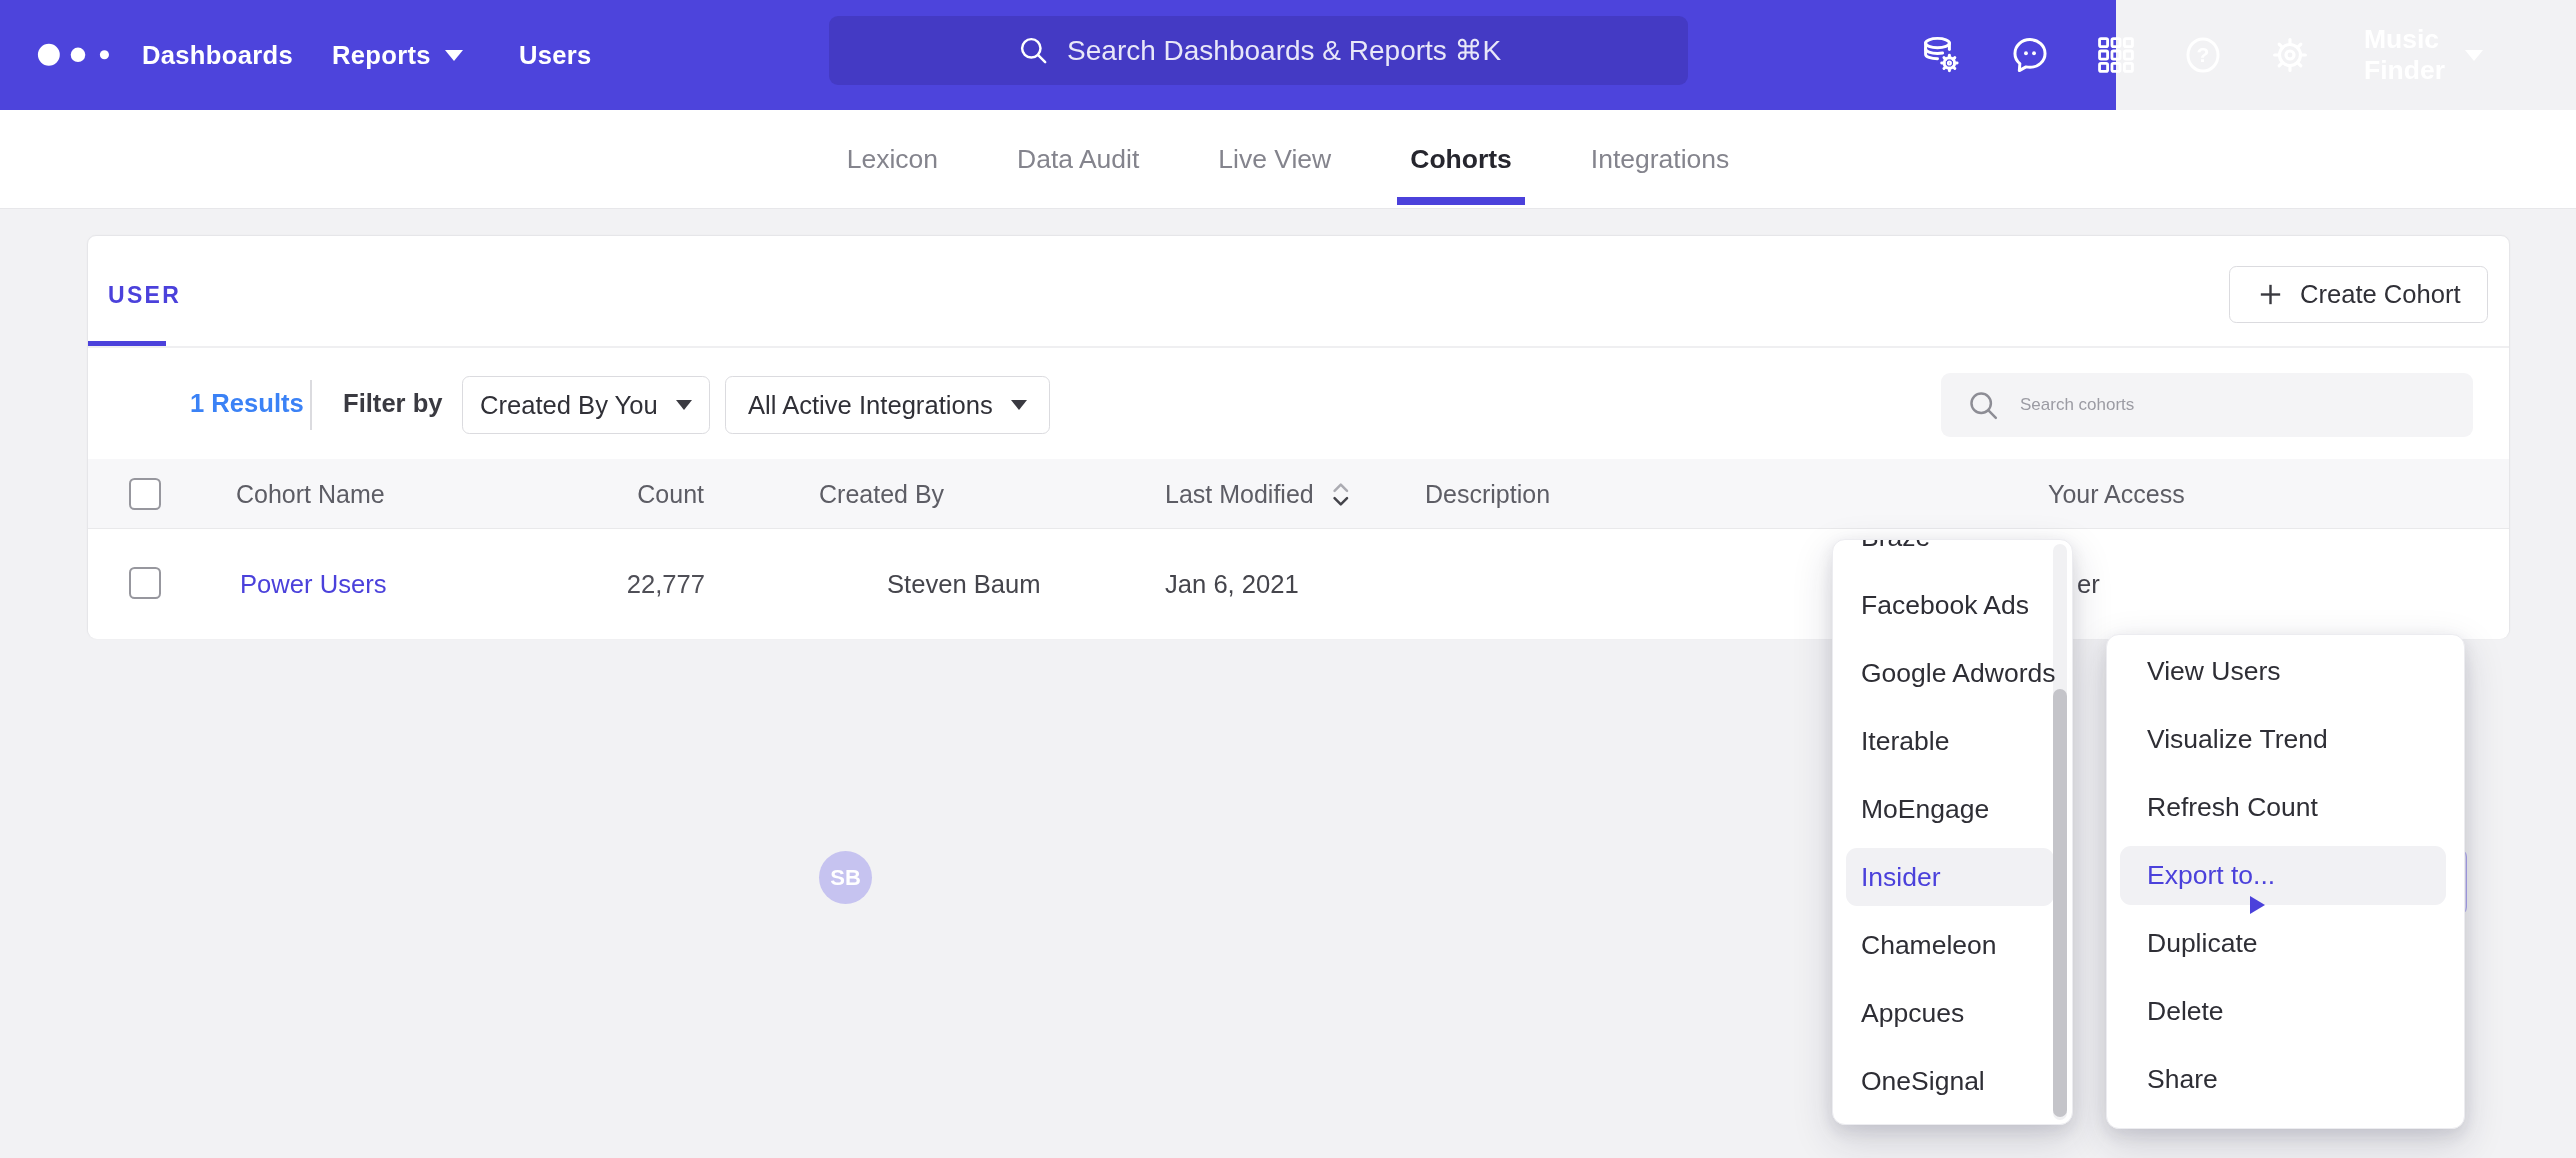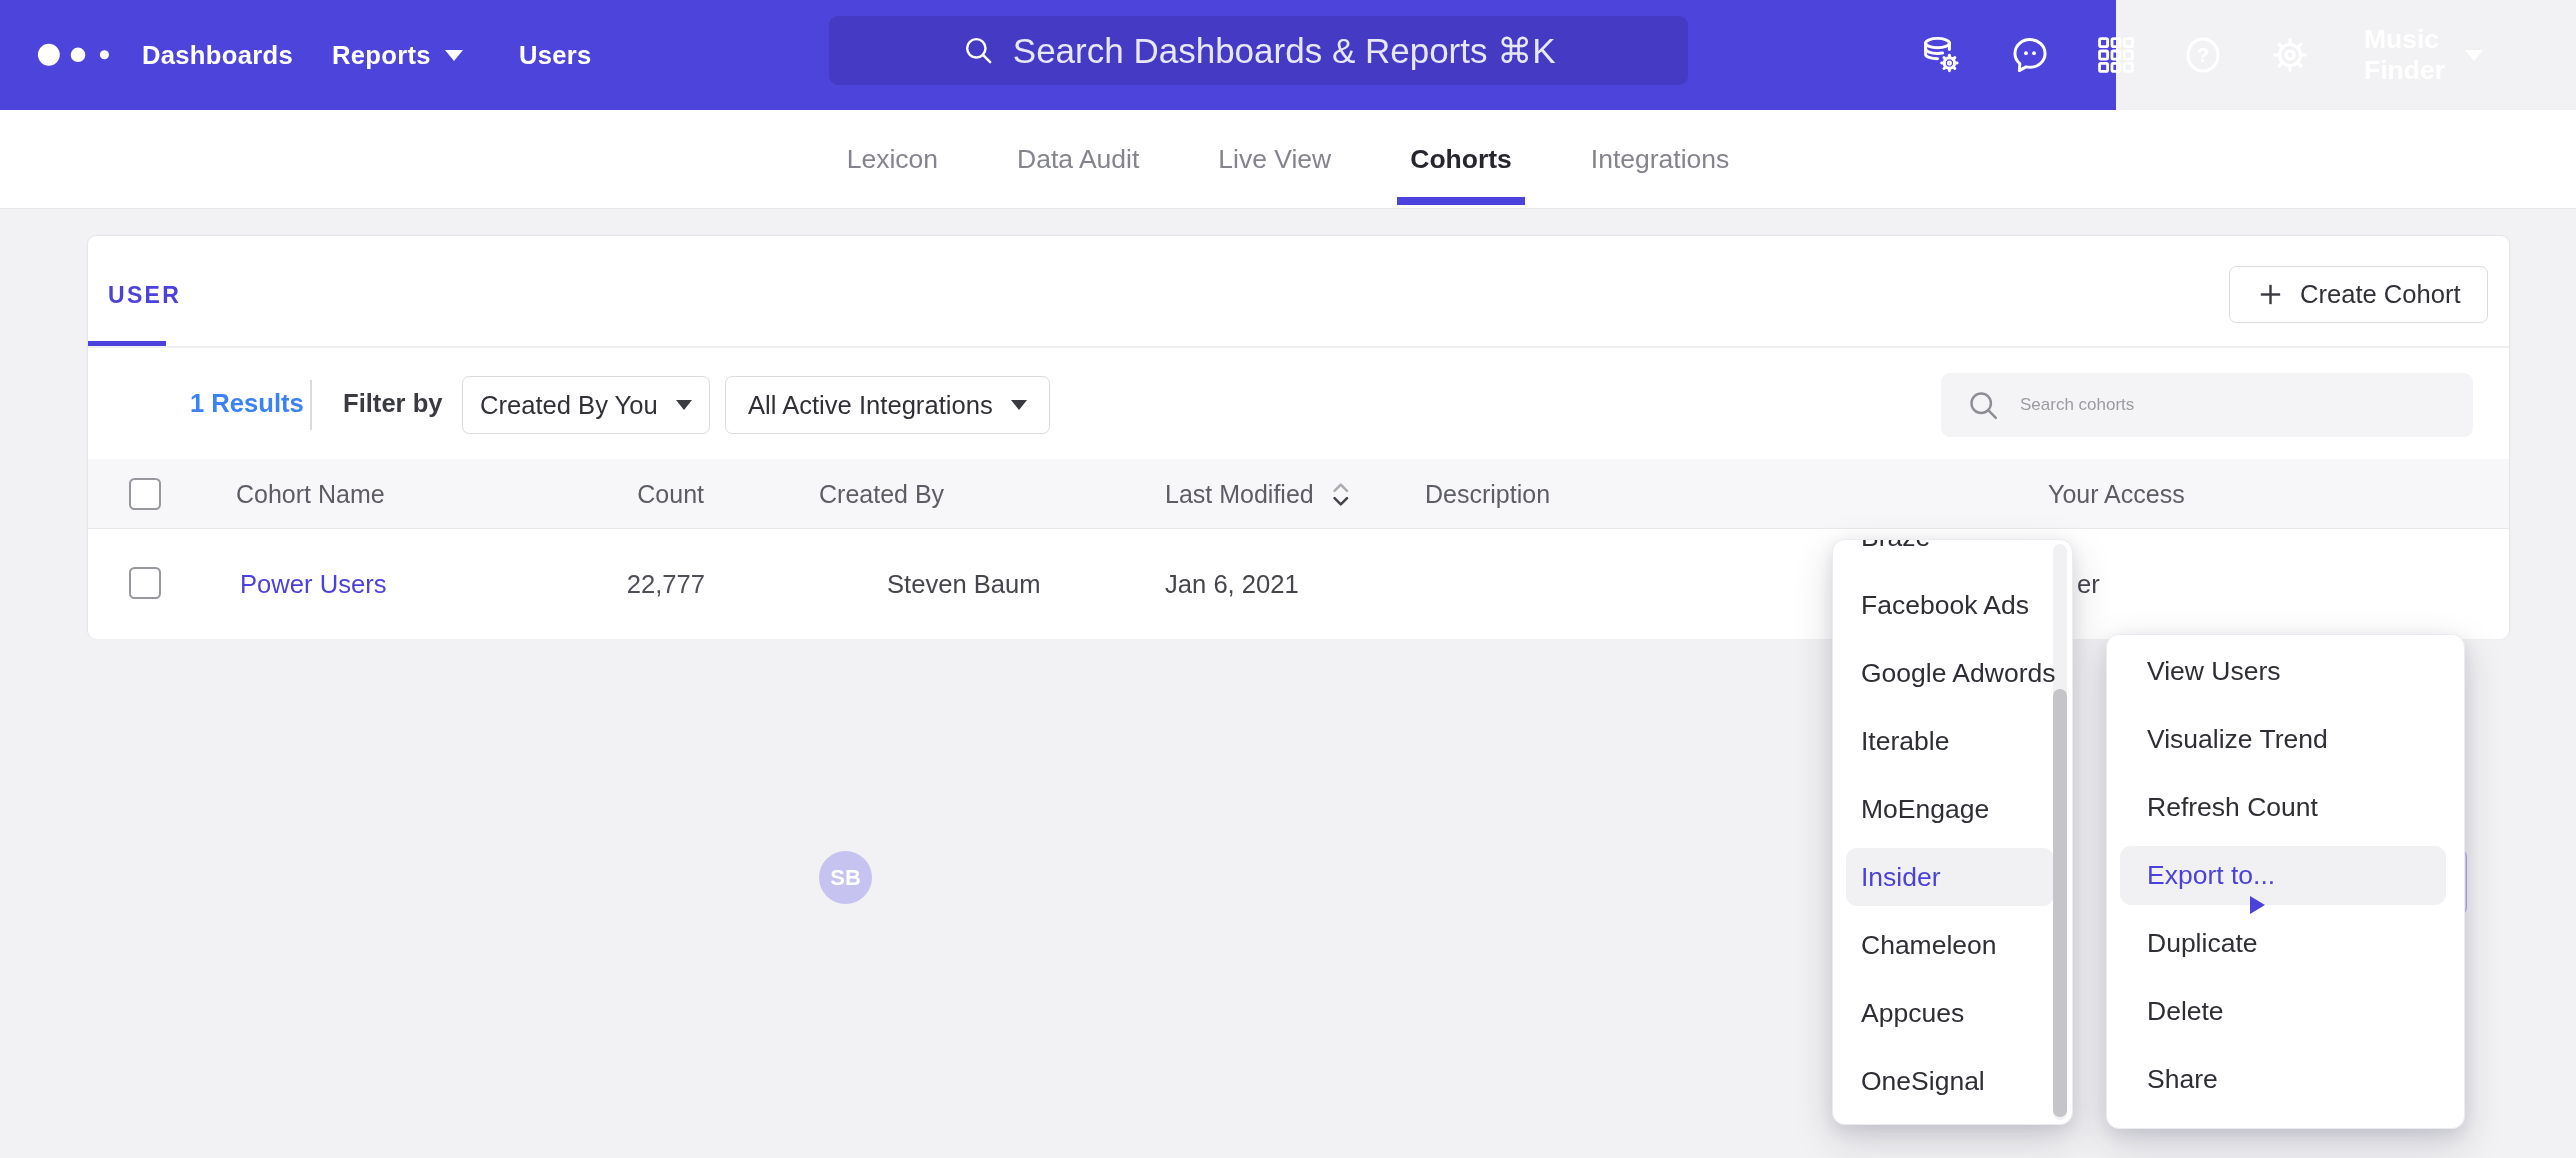--- a/index.html
+++ b/index.html
@@ -9,21 +9,21 @@
   .abs { position:absolute; }
 
   
   .topnav { position:absolute; left:0; top:0; width:2116px; height:110px; background:#4D44DC; z-index:10; }
   .topnav .navlink { position:absolute; top:0; height:110px; display:flex; align-items:center; gap:14.6px;
     color:#FFFFFF; font-size:25.6px; font-weight:600; letter-spacing:0.3px; cursor:pointer; }
   .caret-down { width:0; height:0; border-left:9px solid transparent; border-right:9px solid transparent;
     border-top:11px solid #FFFFFF; display:inline-block; }
   .gsearch { position:absolute; left:829px; top:16.4px; width:859px; height:69px; background:#443AC4;
     border-radius:9px; display:flex; align-items:center; justify-content:center; gap:16.4px; cursor:text; }
-  .gsearch .ph { color:rgba(255,255,255,.88); font-size:35px; }
+  .gsearch .ph { color:rgba(255,255,255,.88); font-size:28px; }
   .icon-btn { position:absolute; top:34px; width:42px; height:42px; cursor:pointer; }
   .project { position:absolute; top:0; height:110px; left:2364px; display:flex; align-items:center; gap:20px;
     color:#fff; font-size:26.5px; font-weight:700; cursor:pointer; }
 
   
   .tabs { position:absolute; left:0; top:110px; width:2576px; height:99px; background:#FFFFFF;
     border-bottom:0.9px solid #E7E7EA; display:flex; align-items:center; justify-content:center; gap:79px; z-index:9; }
   .tab { position:relative; height:99px; display:flex; align-items:center; font-size:26.5px; color:#84848D;
     font-weight:500; cursor:pointer; }
   .tab.active { color:#26262E; font-weight:600; }

